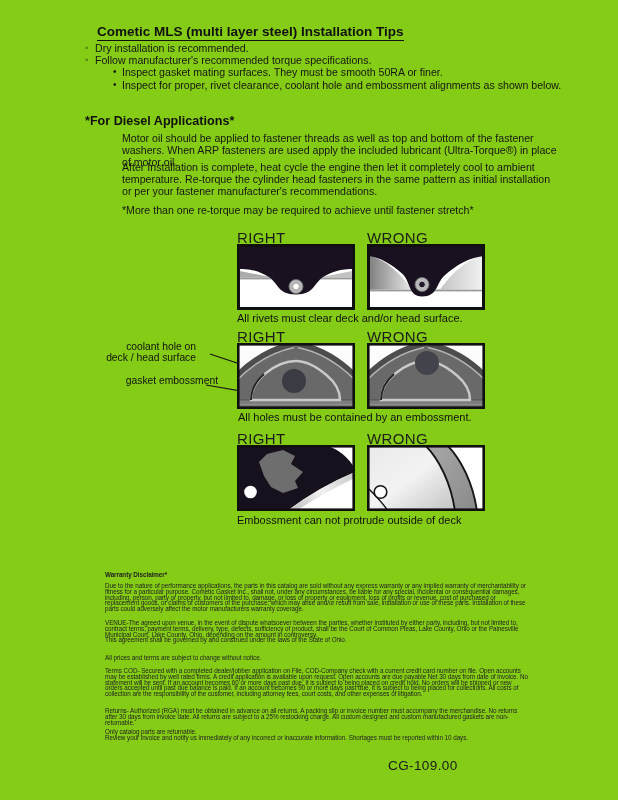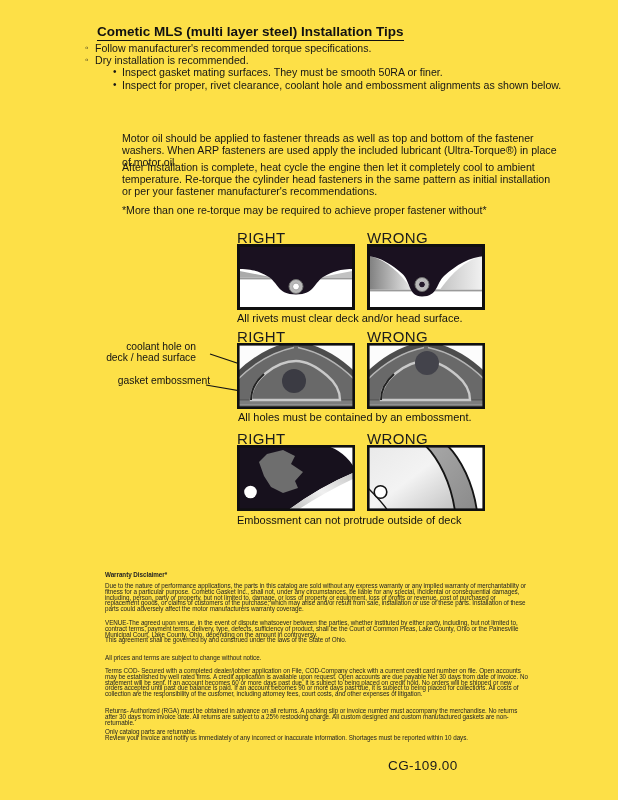--- a/index.html
+++ b/index.html
@@ -1,16 +1,16 @@
 <!DOCTYPE html>
 <html><head>
 <meta charset="utf-8">
 <style>
   html,body{margin:0;padding:0;background:#fff;}
-  .page{position:relative;width:618px;height:800px;background:#fde047;overflow:hidden;
+  .page{position:relative;width:618px;height:800px;background:#84cc16;overflow:hidden;
         font-family:"Liberation Sans",sans-serif;color:#1a1a1a;}
 
   .title{position:absolute;left:97px;top:24px;font-size:13.5px;font-weight:bold;
          color:#111;border-bottom:1.6px solid #111;padding-bottom:1px;white-space:nowrap;}
 
   .bullets{position:absolute;left:85px;top:42px;font-size:10.6px;line-height:12.2px;color:#161616;}
   .bullet{position:relative;padding-left:10px;}
   .bullet::before{content:"◦";position:absolute;left:0;top:0;font-size:10px;}
   .subbullet{position:relative;margin-left:28px;padding-left:9px;}
   .subbullet::before{content:"•";position:absolute;left:0;top:0;font-size:10px;}
@@ -36,29 +36,30 @@
   .page-code{position:absolute;left:388px;top:758px;font-size:13.5px;letter-spacing:0.4px;color:#1a1a1a;}
 </style>
 </head>
 <body>
 
 <div class="page">
 
   <div class="title">Cometic MLS (multi layer steel) Installation Tips</div>
 
   <div class="bullets">
+    <div class="bullet">Dry installation is recommended.</div>
     <div class="bullet">Follow manufacturer's recommended torque specifications.</div>
-    <div class="bullet">Dry installation is recommended.</div>
     <div class="subbullet">Inspect gasket mating surfaces.  They must be smooth 50RA or finer.</div>
     <div class="subbullet">Inspect for proper, rivet clearance, coolant hole and embossment alignments as shown below.</div>
   </div>
 
+  <div class="diesel-h">*For Diesel Applications*</div>
   <div class="para para-1">Motor oil should be applied to fastener threads as well as top and bottom of the fastener washers. When ARP fasteners are used apply the included lubricant (Ultra-Torque®) in place of motor oil.</div>
   <div class="para para-2">After Installation is complete, heat cycle the engine then let it completely cool to ambient temperature. Re-torque the cylinder head fasteners in the same pattern as initial installation or per your fastener manufacturer's recommendations.</div>
-  <div class="para note">*More than one re-torque may be required to achieve proper fastener without*</div>
+  <div class="para note">*More than one re-torque may be required to achieve until fastener stretch*</div>
 
   <div class="dlabel" style="left:237px;top:229px;">RIGHT</div>
   <div class="dlabel" style="left:367px;top:229px;">WRONG</div>
 
   <div class="panel" style="left:237px;top:244px;">
     <svg width="118" height="66" viewBox="0 0 118 66">
       <rect width="118" height="66" fill="#ffffff"></rect>
       <rect x="0" y="33.4" width="118" height="2" fill="#9a9a9a"></rect>
       <polygon points="0,26.5 36,33.4 0,33.4" fill="#ababab"></polygon>
       <polygon points="118,26.5 82,33.4 118,33.4" fill="#c2c2c2"></polygon>
@@ -94,21 +95,21 @@
 
   <div class="caption" style="left:237px;top:312px;">All rivets must clear deck and/or head surface.</div>
 
   <div class="dlabel" style="left:237px;top:328px;">RIGHT</div>
   <div class="dlabel" style="left:367px;top:328px;">WRONG</div>
 
   <div class="side-label" style="left:64px;top:342px;width:132px;">
     <div>coolant hole on</div>
     <div>deck / head surface</div>
   </div>
-  <div class="side-label" style="left:80px;top:376px;width:130px;">gasket embossment</div>
+  <div class="side-label" style="left:88px;top:376px;width:130px;">gasket embossment</div>
 
   <svg class="leader-overlay" width="112" height="62" viewBox="0 0 112 62">
     <line x1="10" y1="11" x2="85" y2="36" stroke="#141414" stroke-width="1.1"></line>
     <line x1="6" y1="42" x2="58" y2="51" stroke="#141414" stroke-width="1.1"></line>
   </svg>
 
   <div class="panel" style="left:237px;top:343px;">
     <svg width="118" height="66" viewBox="0 0 118 66">
       <rect width="118" height="66" fill="#696969"></rect>
       <path d="M0,0 H54 C38,5 18,15 0,33 Z" fill="#fcfcfc"></path>

